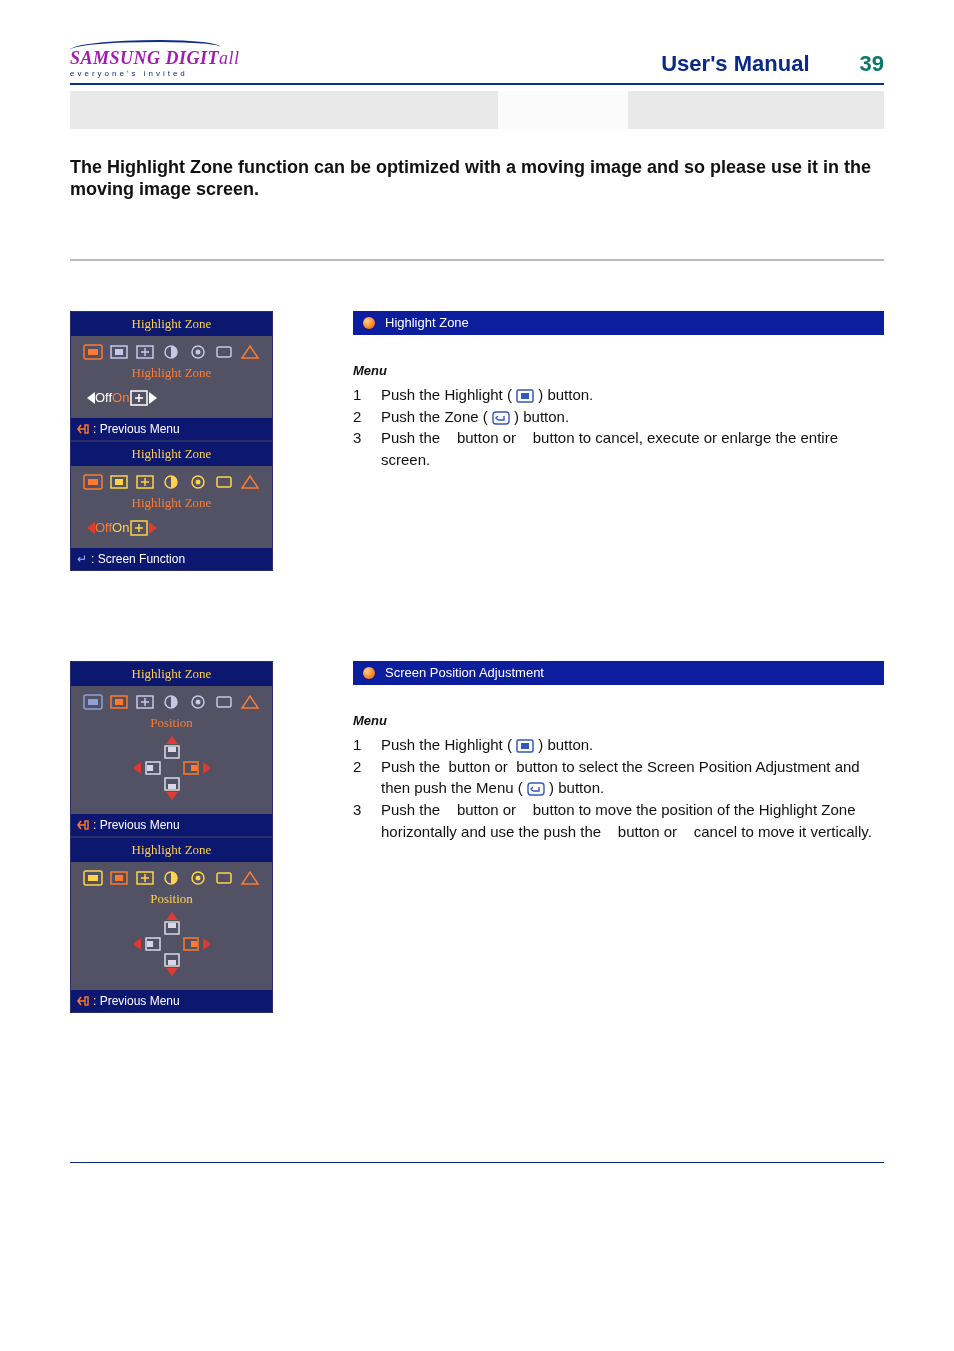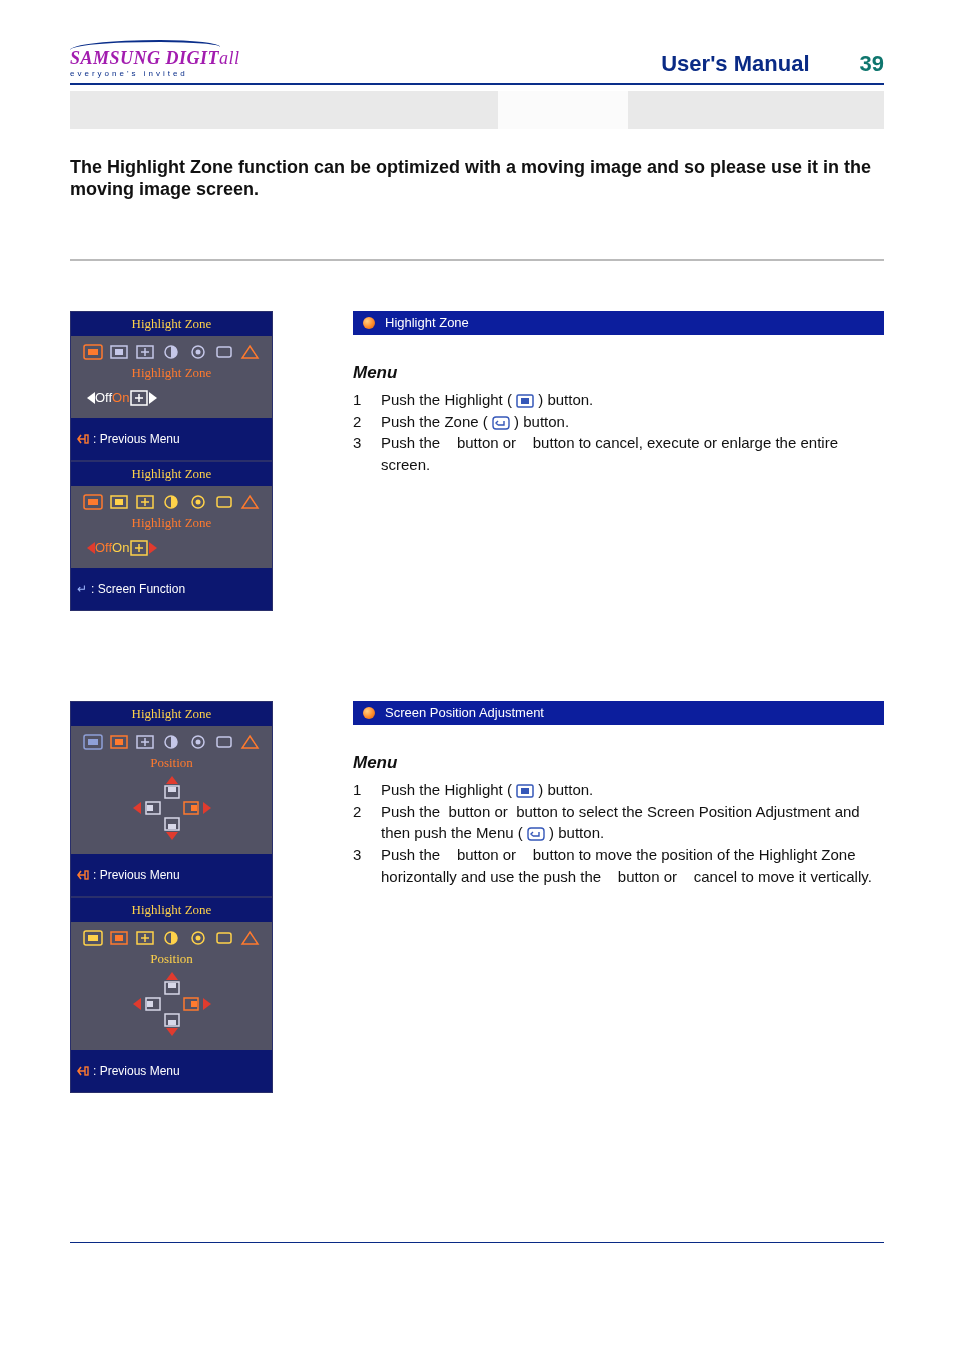--- a/index.html
+++ b/index.html
@@ -43,35 +43,35 @@
   .opt-row { display: flex; align-items: center; padding: 4px 8px; }
   .tri { width: 0; height: 0; display: inline-block; }
   .tri-l { border-top: 6px solid transparent; border-bottom: 6px solid transparent; border-right: 8px solid #fff; }
   .tri-r { border-top: 6px solid transparent; border-bottom: 6px solid transparent; border-left: 8px solid #fff; }
   .tri-l.red { border-right-color: #e03b2e; }
   .tri-r.red { border-left-color: #e03b2e; }
   .opt { font-size: 13px; }
   .opt-white { color: #fff; }
   .opt-orange { color: #ff7a2e; }
   .opt-yellow { color: #ffd24a; }
-  .osd-foot { background: #0c1770; color: #fff; font-size: 12px; padding: 14px 6px; display: flex; align-items: center; gap: 4px; }
+  .osd-foot { background: #0c1770; color: #fff; font-size: 12px; padding: 4px 6px; display: flex; align-items: center; gap: 4px; }
   .exit-ico { color: #ff7a2e; display: inline-flex; align-items: center; }
   .exit-ico svg { width: 12px; height: 10px; }
   .enter-ico { color: #9fb8ff; }
 
   .pos-body { display: flex; flex-direction: column; align-items: center; padding-bottom: 6px; }
   .pos-row { display: flex; align-items: center; gap: 3px; }
   .pos-tri-u { width: 0; height: 0; border-left: 6px solid transparent; border-right: 6px solid transparent; border-bottom: 8px solid #e03b2e; }
   .pos-tri-d { width: 0; height: 0; border-left: 6px solid transparent; border-right: 6px solid transparent; border-top: 8px solid #e03b2e; }
   .pos-ic { width: 18px; height: 16px; }
 
   .blue-bar { background: #0c1e9d; height: 24px; display: flex; align-items: center; padding-left: 10px; }
   .dot { width: 12px; height: 12px; border-radius: 50%; background: radial-gradient(circle at 35% 35%, #ffd184 0%, #ff8a2a 55%, #c95a10 100%); }
   .bar-title { color: #fff; font-size: 13px; margin-left: 10px; }
-  .menu-head { font-style: italic; font-weight: bold; font-size: 17px; margin: 28px 0 6px 0; }
+  .menu-head { font-style: italic; font-weight: bold; font-size: 13px; margin: 28px 0 6px 0; }
 
   ol.steps { list-style: none; margin-top: 2px; }
   ol.steps li { display: flex; font-size: 15px; line-height: 1.45; }
   ol.steps li .num { width: 28px; flex-shrink: 0; }
   .inline-ico { display: inline-block; vertical-align: -3px; width: 18px; height: 14px; }
   .inline-ico svg { width: 100%; height: 100%; display: block; }
 
   .bottom-rule { border: none; border-top: 1px solid #092a85; position: absolute; left: 70px; right: 70px; bottom: 60px; }
 </style>
 </head>

